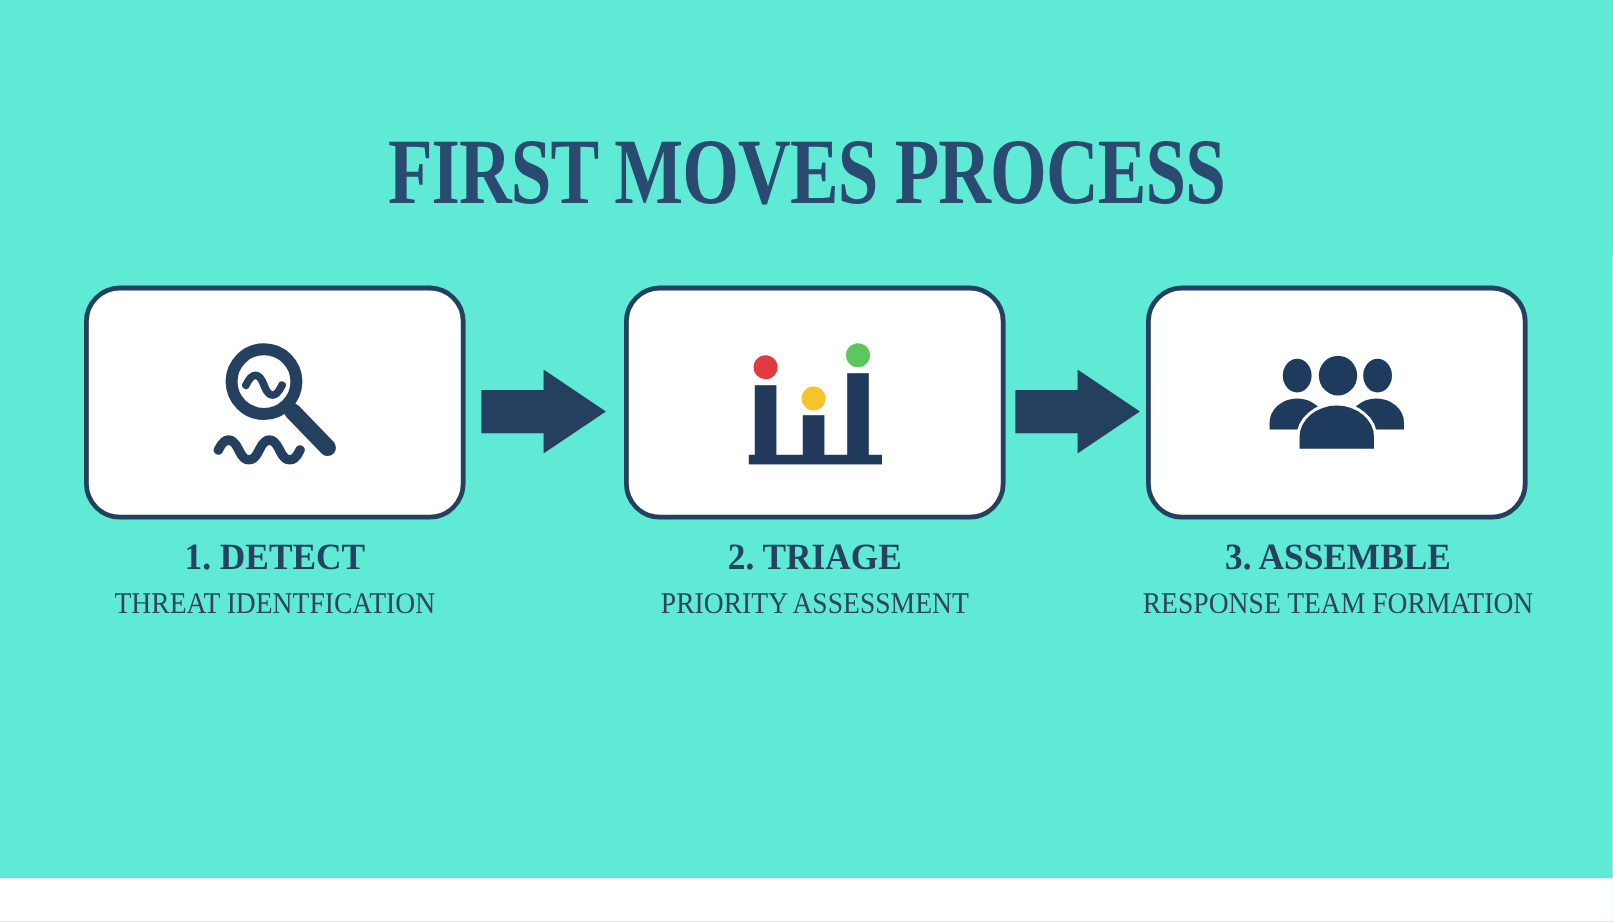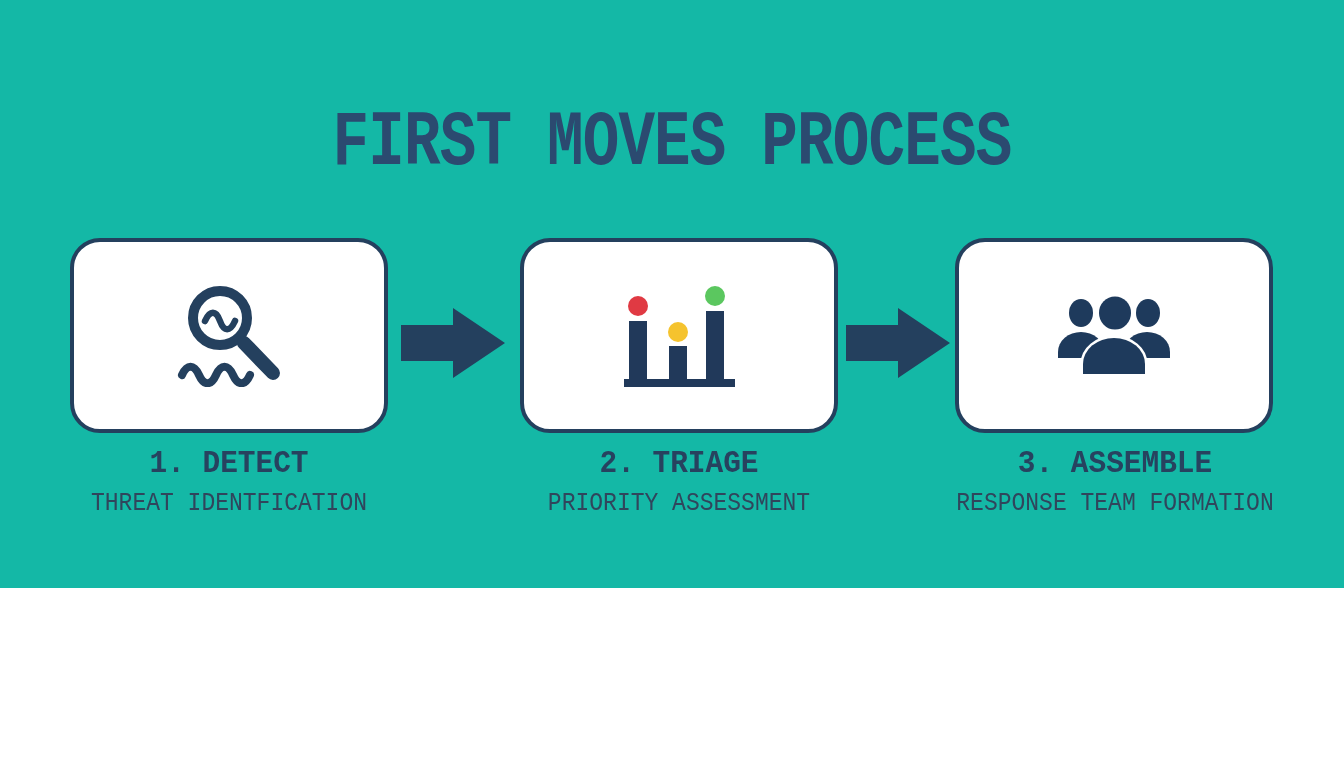--- a/index.html
+++ b/index.html
@@ -1,20 +1,20 @@
 <!DOCTYPE html>
 <html><head>
 <meta charset="utf-8">
 <style>
   html,body{margin:0;padding:0;background:#ffffff;}
   .canvas{
     position:relative;
-    width:1344px;height:588px;
-    background:#14b8a6;
-    font-family:Liberation Mono, monospace;
+    width:1344px;height:732px;
+    background:#5eead4;
+    font-family:Liberation Serif, serif;
     overflow:hidden;
   }
   .title{
     position:absolute;
     top:104px;left:0;width:1344px;
     margin:0;
     text-align:center;
     font-size:78px;
     font-weight:bold;
     letter-spacing:-1px;

